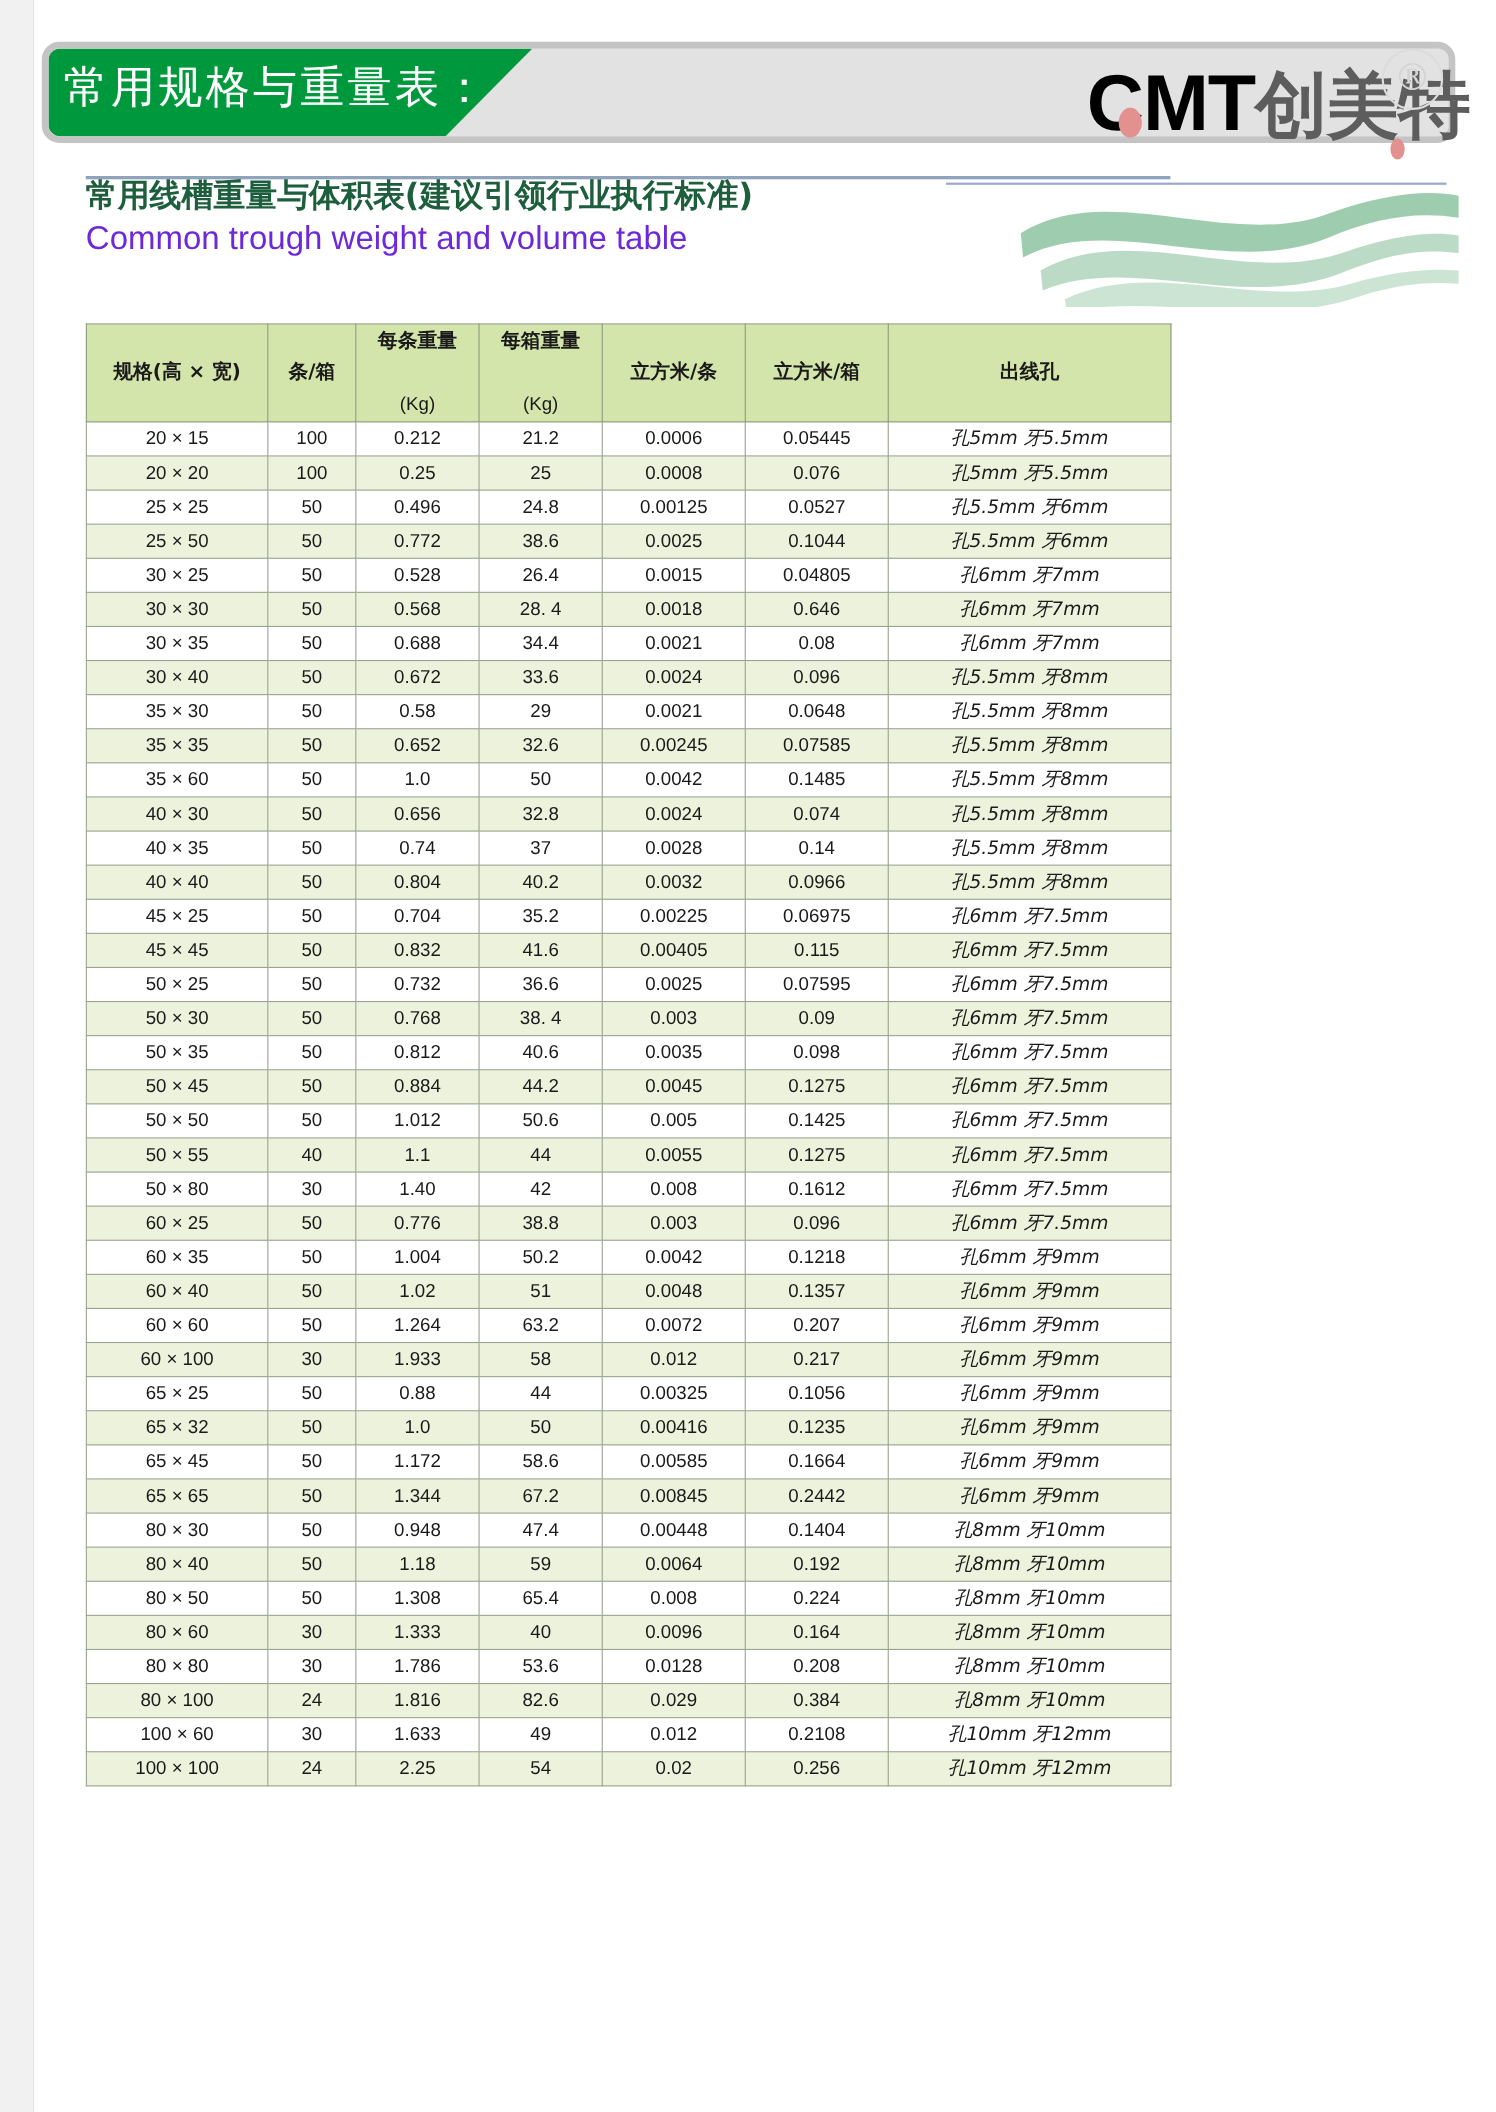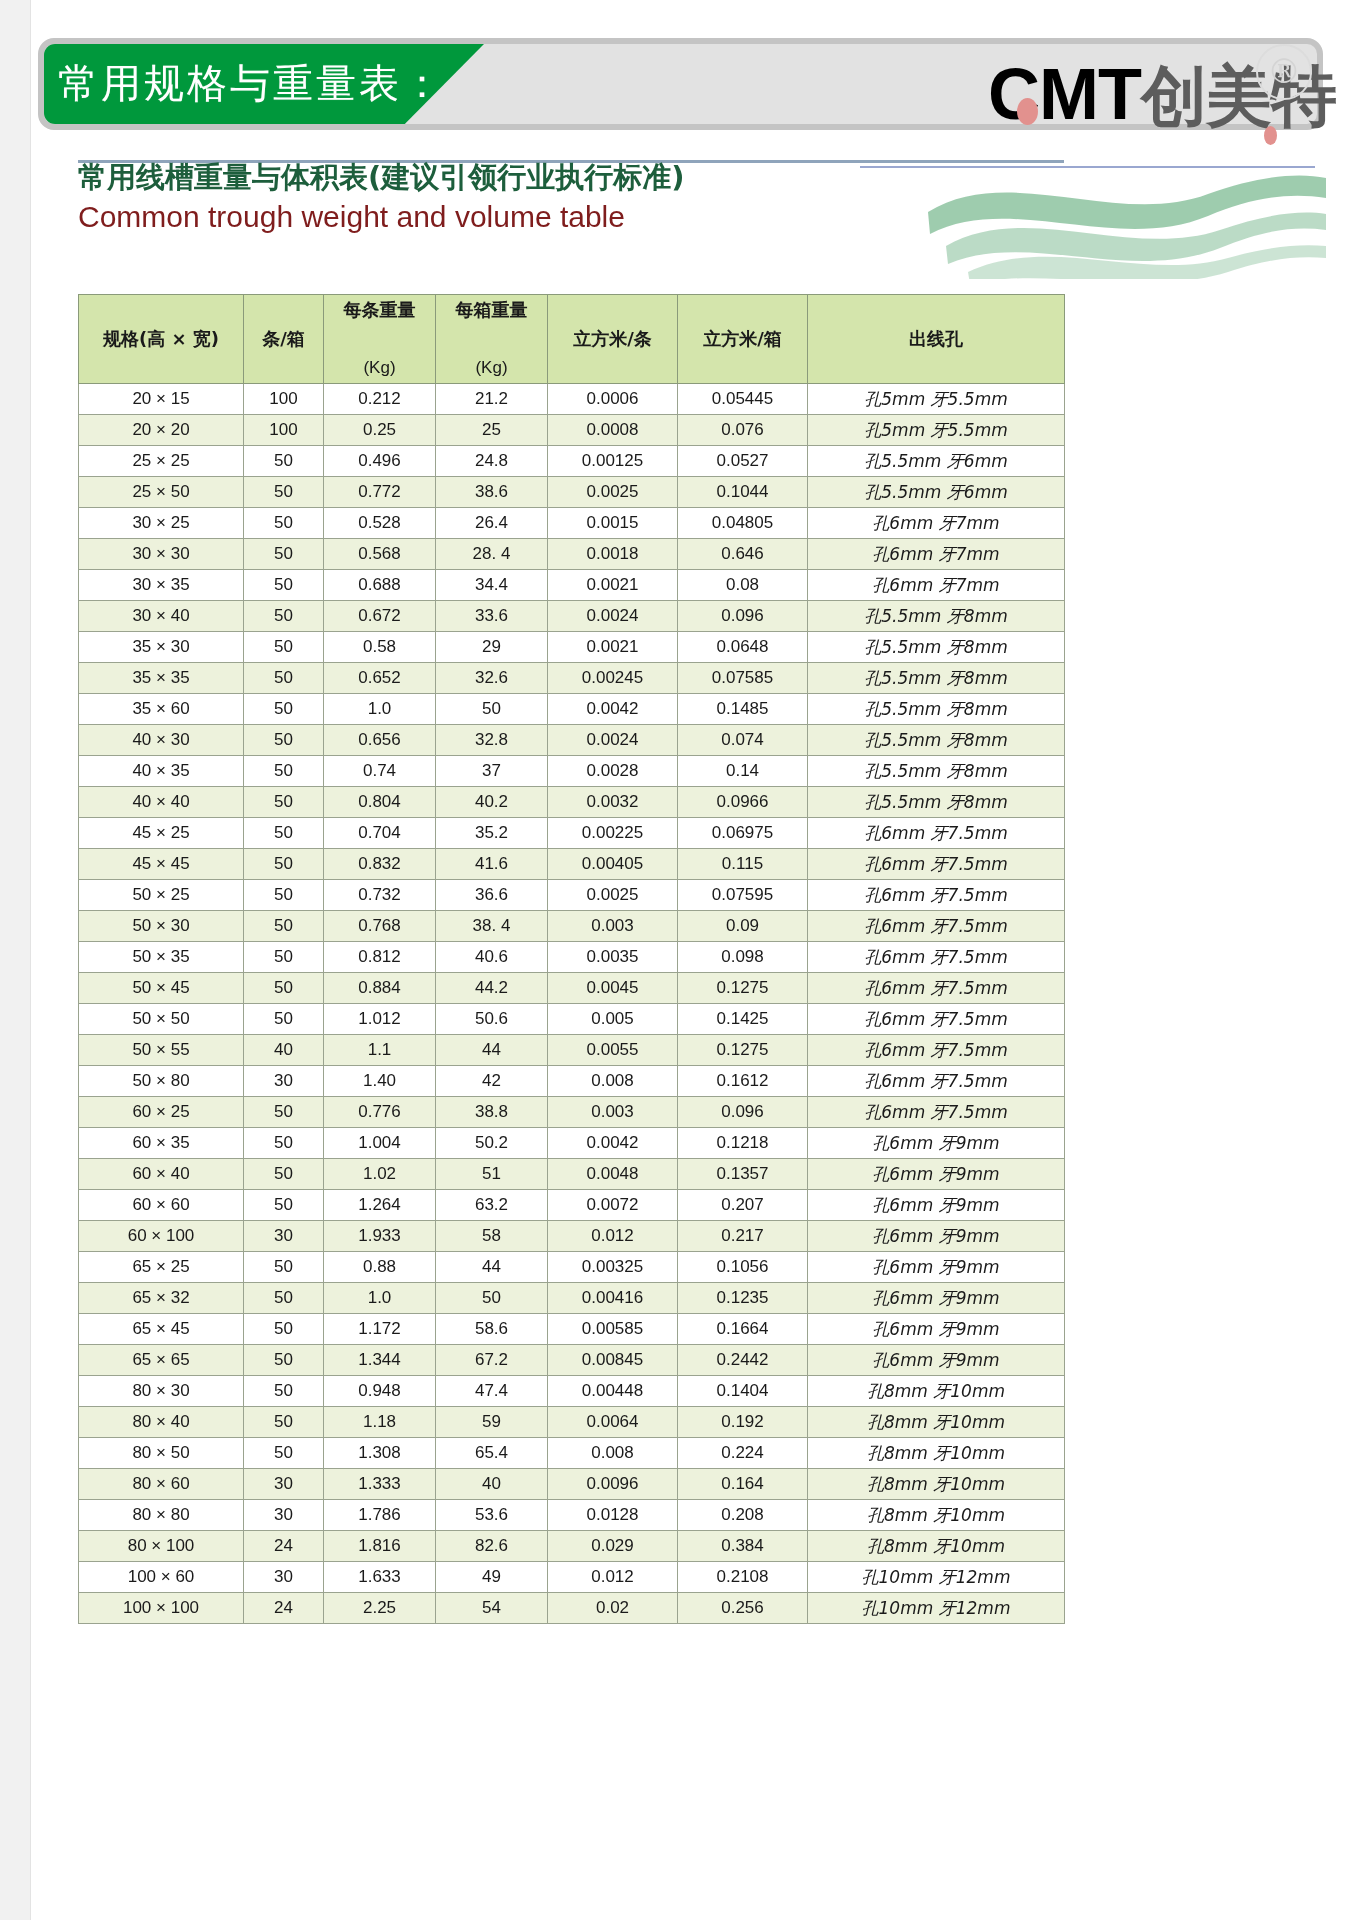--- a/index.html
+++ b/index.html
@@ -44,21 +44,21 @@
   }
   .banner-title {
     position: absolute;
     left: 58px;
     top: 44px;
     height: 80px;
     line-height: 80px;
     font-size: 40px;
     letter-spacing: 3px;
     color: #ffffff;
-    font-family: Liberation Serif, serif;
+    font-family: Liberation Mono, monospace;
     white-space: nowrap;
     z-index: 4;
     text-shadow: 0 0 1px rgba(255,255,255,.3);
   }
 
   
   .logo {
     position: absolute;
     right: 42px;
     top: 42px;
@@ -138,21 +138,21 @@
     color: #1d5e3c;
     font-family: "DejaVu Sans", sans-serif;
     letter-spacing: 0px;
     white-space: nowrap;
   }
   .title-en {
     position: absolute;
     left: 78px;
     top: 200px;
     font-size: 30px;
-    color: #7f1d1d;
+    color: #6d28d9;
     white-space: nowrap;
   }
 
   
   table.spec {
     position: absolute;
     left: 78px;
     top: 294px;
     width: 986px;
     border-collapse: collapse;

